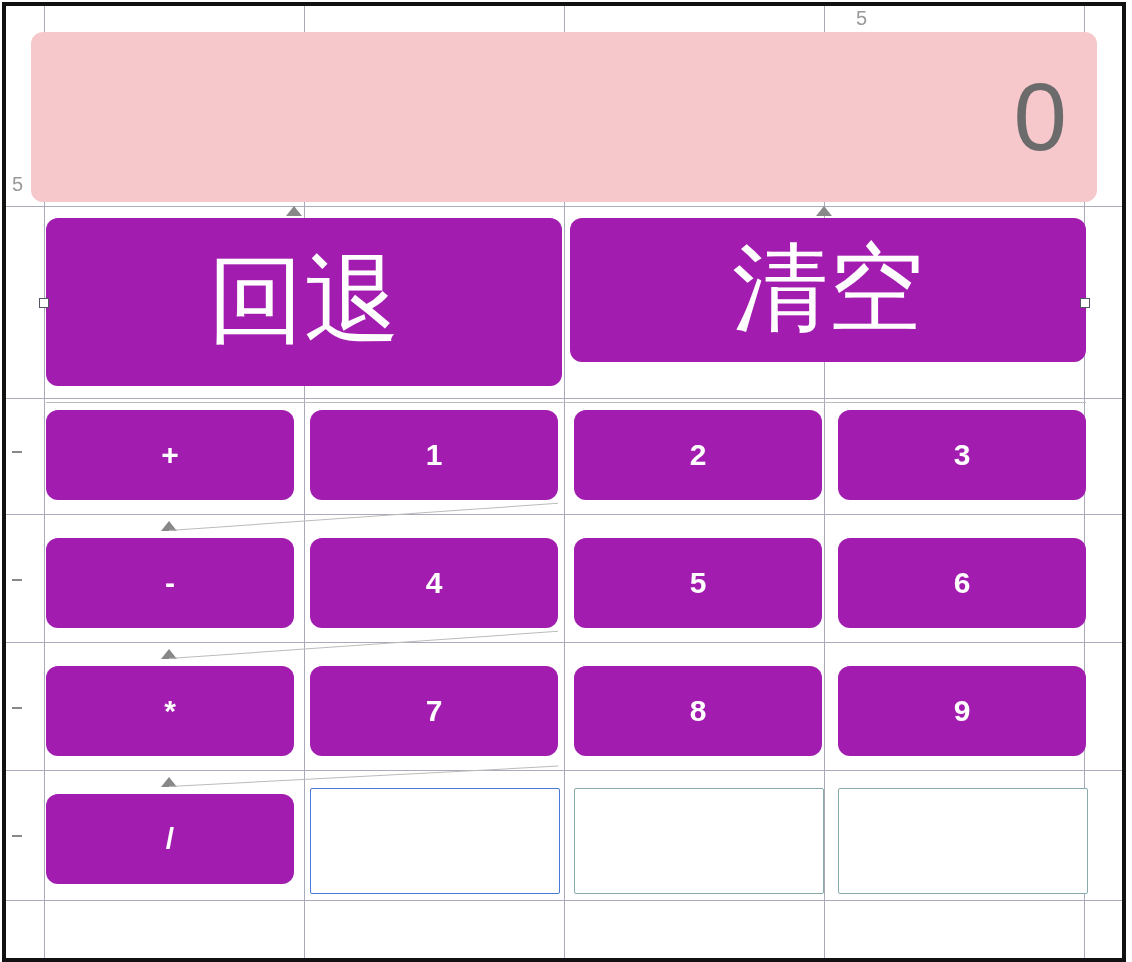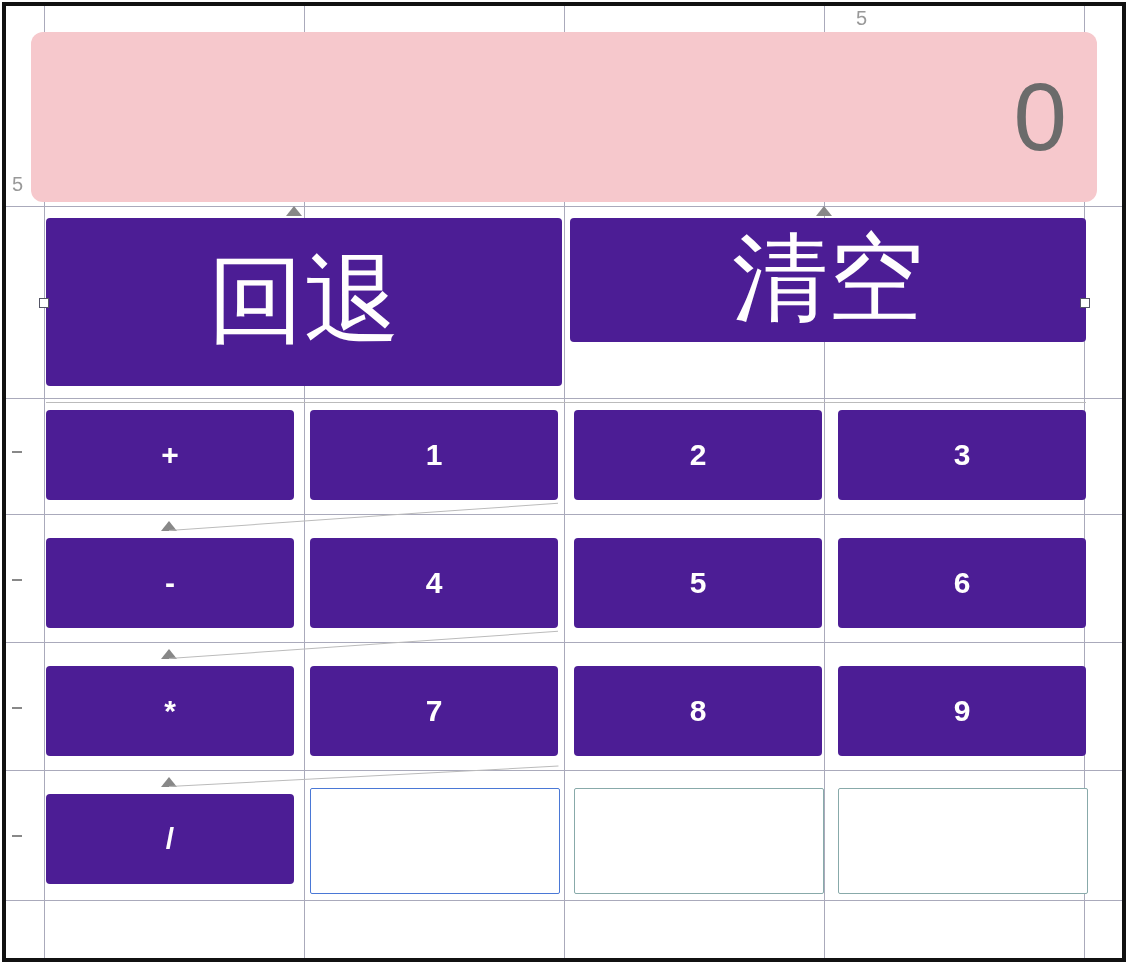--- a/index.html
+++ b/index.html
@@ -5,21 +5,21 @@
   html,body{margin:0;padding:0;width:1132px;height:962px;font-family:Arial,sans-serif;background:#fff;overflow:hidden}
   .frame{position:absolute;top:2px;left:2px;right:6px;bottom:0;border:4px solid #111;background:#fff}
   
   .bp-v{position:absolute;top:0;bottom:0;width:0;border-left:1px solid #aab;}
   .bp-h{position:absolute;left:0;right:0;height:0;border-top:1px solid #aab;}
   .bp-tick{position:absolute;font:20px/1 Arial;color:#999}
   
   .display{position:absolute;left:25px;right:25px;top:26px;height:170px;background:#f6c8cc;border-radius:12px;display:flex;align-items:center;justify-content:flex-end;padding:0 30px;box-sizing:border-box}
   .display-val{font-size:96px;font-weight:400;color:#6b6b6b;font-family:Arial,sans-serif}
   
-  .btn{position:absolute;background:#4c1d95;color:#fffefe;display:flex;align-items:center;justify-content:center;border-radius:4px;font-weight:400;cursor:pointer;border:none}
+  .btn{position:absolute;background:#a21caf;color:#fffefe;display:flex;align-items:center;justify-content:center;border-radius:12px;font-weight:400;cursor:pointer;border:none}
   .btn.big{font-size:96px}
   .btn.key{font-size:30px;font-weight:600}
   
   .slot{position:absolute;border:1px solid #8aa;border-radius:2px;background:#fff}
   
   .handle{position:absolute;width:0;height:0;pointer-events:none}
   .handle.u{border-left:8px solid transparent;border-right:8px solid transparent;border-bottom:10px solid #888}
   .dot{position:absolute;width:8px;height:8px;border:1px solid #556;background:#fff;pointer-events:none}
   
   .cline{position:absolute;background:#bbb;height:1px;pointer-events:none}
@@ -44,21 +44,21 @@
   <div class="bp-h" style="top:894px"></div>
 
   <span class="bp-tick" style="top:2px;left:850px">5</span>
   <span class="bp-tick" style="top:168px;left:6px">5</span>
 
   <div class="display">
     <span class="display-val">0</span>
   </div>
 
   <div class="btn big" style="left:40px;top:212px;width:516px;height:168px">回退</div>
-  <div class="btn big" style="left:564px;top:212px;width:516px;height:124px">清空</div>
+  <div class="btn big" style="left:564px;top:212px;width:516px;height:144px">清空</div>
 
   <div class="handle u" style="left:280px;top:200px"></div>
   <div class="handle u" style="left:810px;top:200px"></div>
   <div class="dot" style="left:33px;top:292px"></div>
   <div class="dot" style="left:1074px;top:292px"></div>
 
   <div class="btn key" style="left:40px; top:404px;width:248px;height:90px">+</div>
   <div class="btn key" style="left:304px;top:404px;width:248px;height:90px">1</div>
   <div class="btn key" style="left:568px;top:404px;width:248px;height:90px">2</div>
   <div class="btn key" style="left:832px;top:404px;width:248px;height:90px">3</div>

